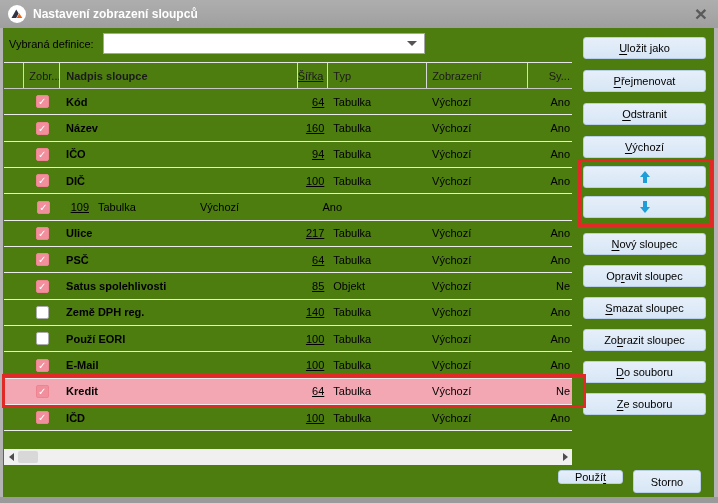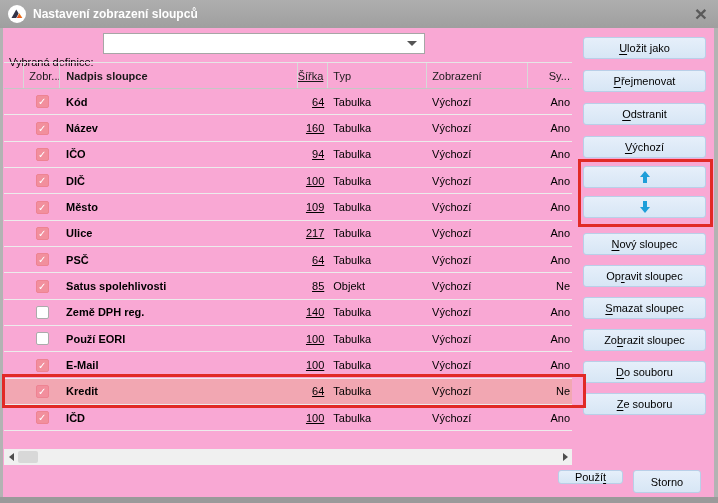--- a/index.html
+++ b/index.html
@@ -1,40 +1,40 @@
 <!DOCTYPE html>
 <html style="--titlebar-bg: #aeaeae; --annotation-red: #e12a26; --selected-row-bg: #f2a7b2; --checkbox-checked-bg: #f28f9d; --arrow-blue: #1d9ed9; --button-bg: #d7e6f5;"><head>
 <meta charset="utf-8">
 <style>
   html,body{margin:0;padding:0;}
   body{
     width:718px;height:503px;position:relative;overflow:hidden;
     font-family:"Liberation Sans","DejaVu Sans",sans-serif;font-size:11px;color:#000;
     background:#fff;
   }
-  .dialog{position:absolute;inset:0;background:#f9a8d4;}
+  .dialog{position:absolute;inset:0;background:#4d7c0f;}
 
   
   .titlebar{
     position:absolute;left:0;top:0;width:718px;height:28px;
     background:linear-gradient(var(--titlebar-bg,#aeaeae),#9f9f9f);
     display:flex;align-items:center;padding-left:8px;box-sizing:border-box;
   }
   .titlebar .logo{width:18px;height:18px;margin-right:7px;flex:0 0 auto;}
   .titlebar .title{font-size:12px;font-weight:bold;color:#fff;}
   .close-x{
     position:absolute;right:11px;top:0px;height:28px;display:flex;align-items:center;
     font-size:21px;font-weight:bold;color:#5a5a5a;line-height:28px;
   }
   .edge-l{position:absolute;left:0;top:28px;width:3px;height:469px;background:#b3b3b3;}
   .edge-r{position:absolute;left:714px;top:28px;width:4px;height:469px;background:#b3b3b3;}
   .edge-b{position:absolute;left:0;top:497px;width:718px;height:6px;background:#9a9a9a;}
 
   
-  .def-label{position:absolute;left:9px;top:56px;}
+  .def-label{position:absolute;left:9px;top:38px;}
   .combo{
     position:absolute;left:103px;top:33px;width:322px;height:21px;box-sizing:border-box;
     border:1px solid #a6a6a6;background:#fff;display:flex;align-items:center;
   }
   .combo .val{flex:1;padding-left:4px;}
   .combo .dd{
     width:0;height:0;margin-right:7px;
     border-left:5px solid transparent;border-right:5px solid transparent;border-top:5px solid #555;
   }
 
@@ -186,21 +186,20 @@
       <div class="cell c-width">100</div>
       <div class="cell c-type">Tabulka</div>
       <div class="cell c-disp">Výchozí</div>
       <div class="cell c-sys">Ano</div>
     </div>
       <div class="trow">
       <div class="cell c-ind"></div>
       <div class="cell c-chk">
         <span class="cb checked">✓</span>
       </div>
-      <div class="cell c-name">Město</div>
       <div class="cell c-width">109</div>
       <div class="cell c-type">Tabulka</div>
       <div class="cell c-disp">Výchozí</div>
       <div class="cell c-sys">Ano</div>
     </div>
       <div class="trow">
       <div class="cell c-ind"></div>
       <div class="cell c-chk">
         <span class="cb checked">✓</span>
       </div>

